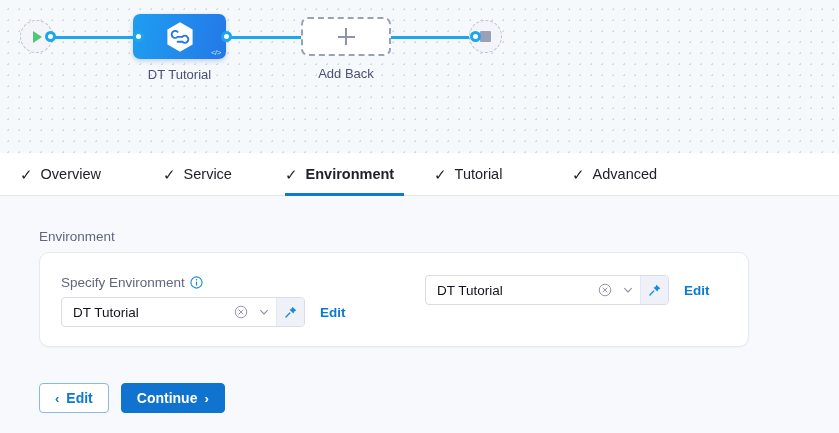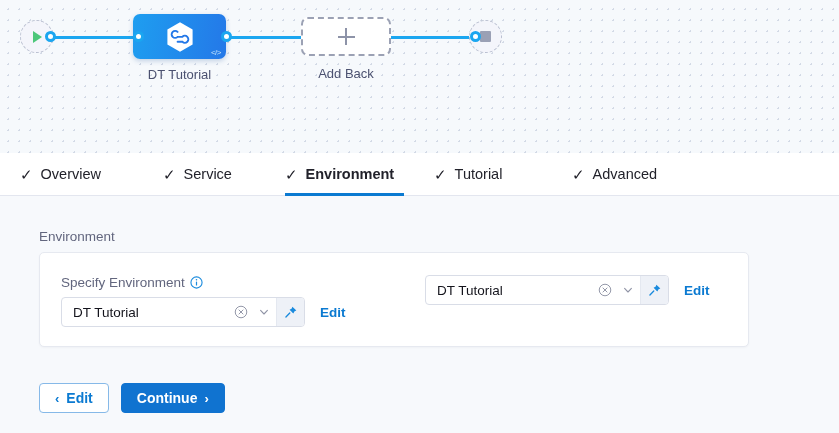--- a/index.html
+++ b/index.html
@@ -111,21 +111,21 @@
   .content {
     position: absolute; left: 0; top: 196px; width: 839px; height: 237px;
     background: #f7f9fc;
   }
   .section-title {
     position: absolute; left: 39px; top: 33px;
     font-size: 13.5px; color: #62667e;
   }
   .card {
     position: absolute; left: 39px; top: 56px; width: 710px; height: 95px;
-    background: #ffffff; border: 1px solid #e6e9f0; border-radius: 5px;
+    background: #ffffff; border: 1px solid #e6e9f0; border-radius: 10px;
     box-shadow: 0 1px 2px rgba(40,50,80,.04);
   }
   .field-group { position: absolute; top: 22px; }
   .field-group.env   { left: 21px; }
   .field-group.infra { left: 385px; }
   .flabel {
     font-size: 13.5px; color: #62667e; display: flex; align-items: center;
     gap: 5px; margin-bottom: 7px; white-space: nowrap;
   }
   .info-icon { display: inline-flex; }

